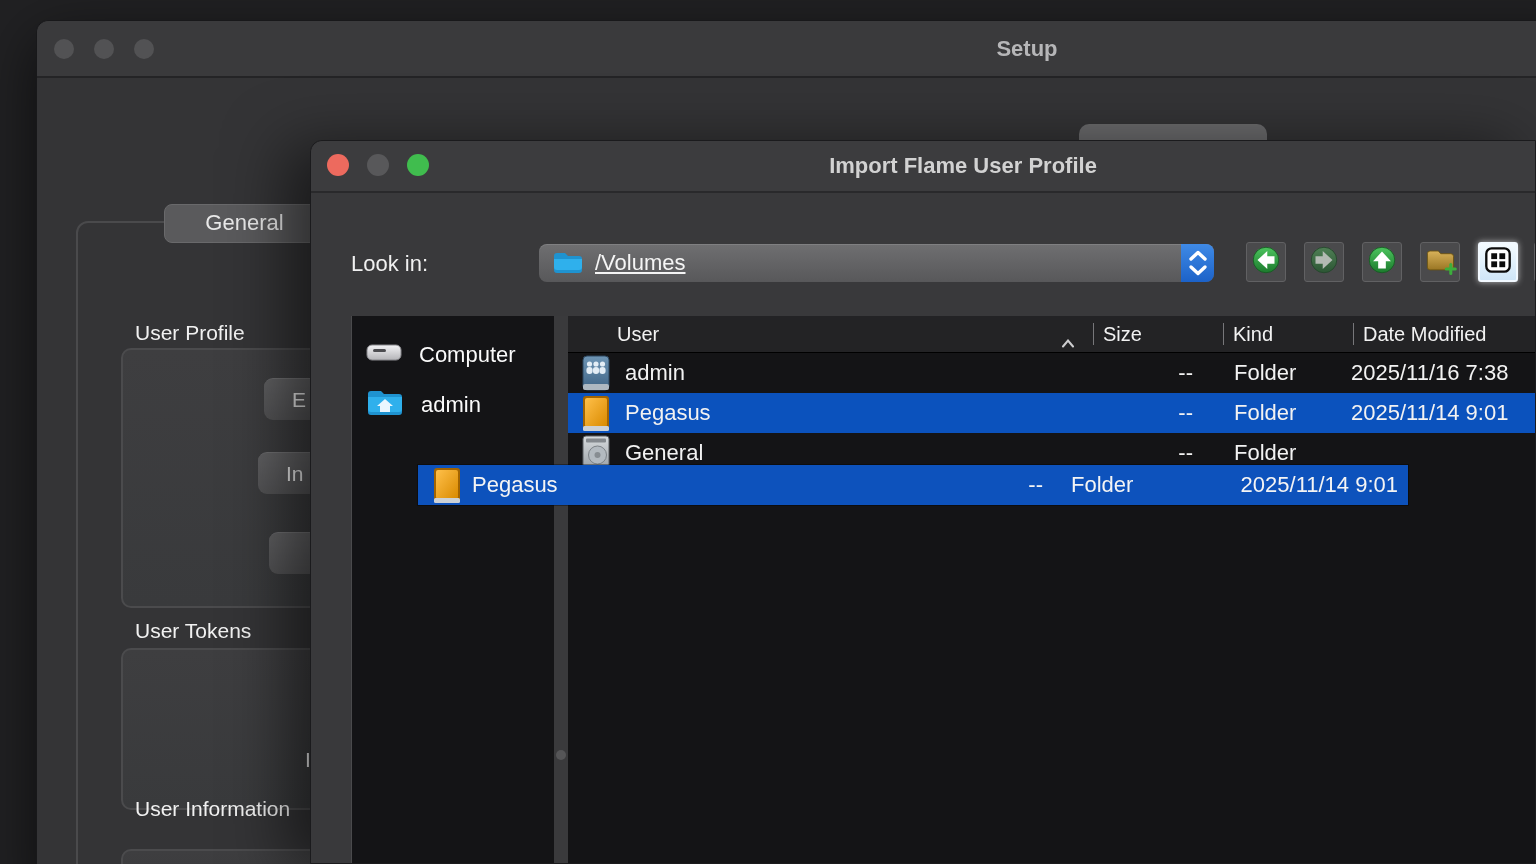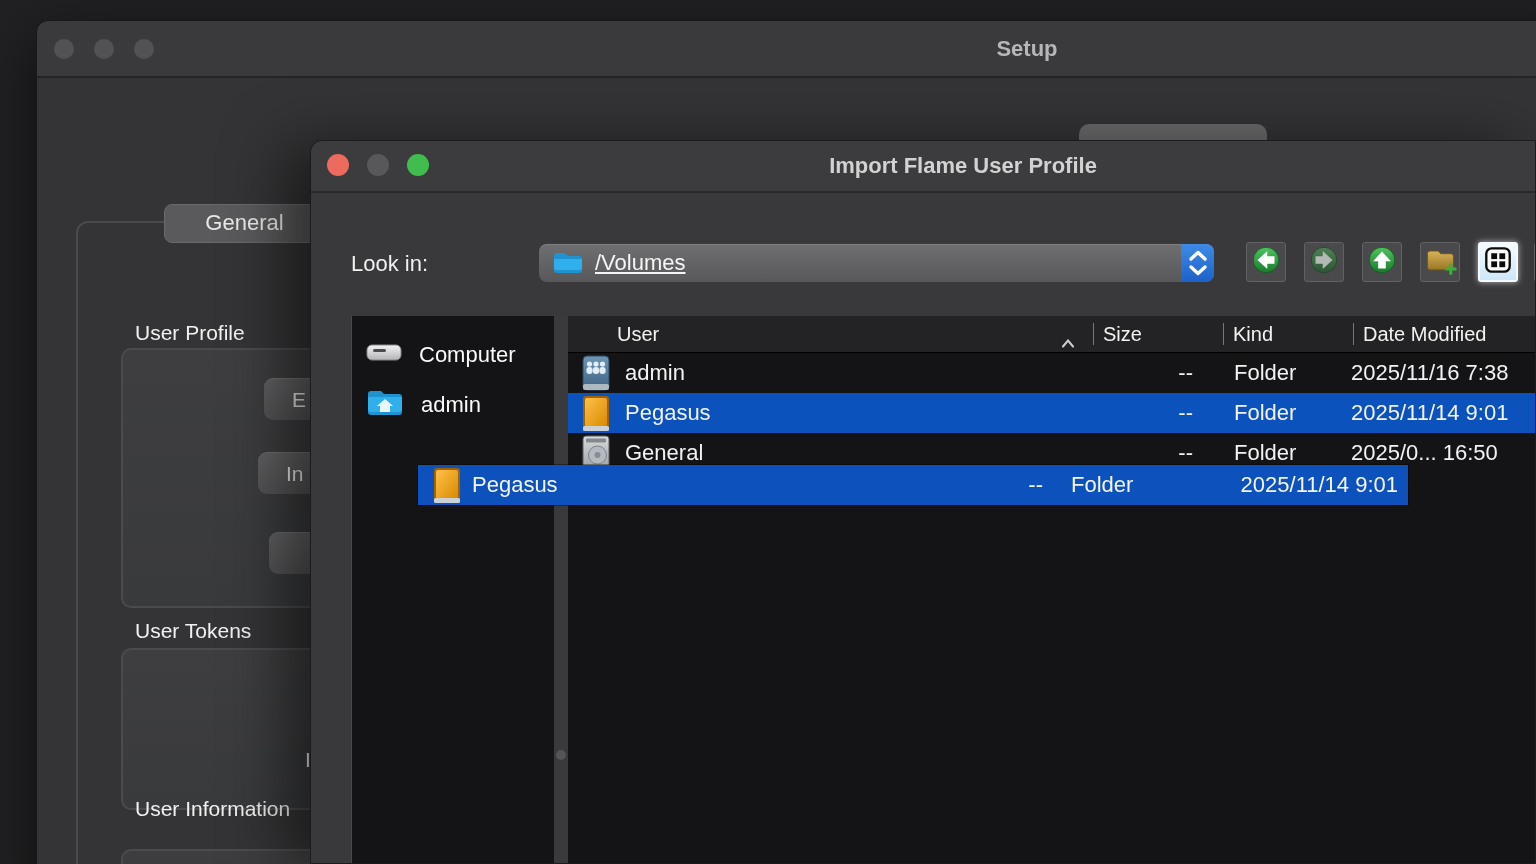--- a/index.html
+++ b/index.html
@@ -278,21 +278,20 @@
               </defs>
               <rect x="2" y="1" width="26" height="34" rx="3" fill="url(#gs1)" stroke="#5a5f63"></rect>
               <rect x="5" y="3.5" width="20" height="4" rx="1" fill="#84898e"></rect>
               <circle cx="16.5" cy="20" r="9" fill="#b3bac0" stroke="#7c8287"></circle>
               <circle cx="16.5" cy="20" r="3" fill="#878d92"></circle>
               <rect x="2" y="31" width="26" height="5" fill="#b0b6bb"></rect>
             </svg></span>
         <span class="abs rname">General</span>
         <span class="abs rsize">--</span>
         <span class="abs rkind">Folder</span>
-        <span class="abs rdate">2025/0... 16:50</span>
       </div>
     </div>
 
     <div class="abs ghost">
       <span class="abs gicon"><svg width="30" height="38" viewBox="0 0 30 38">
             <defs>
               <linearGradient id="go2" x1="0" y1="0" x2="1" y2="1">
                 <stop offset="0" stop-color="#ffc04a"></stop>
                 <stop offset="1" stop-color="#d98a00"></stop>
               </linearGradient>

